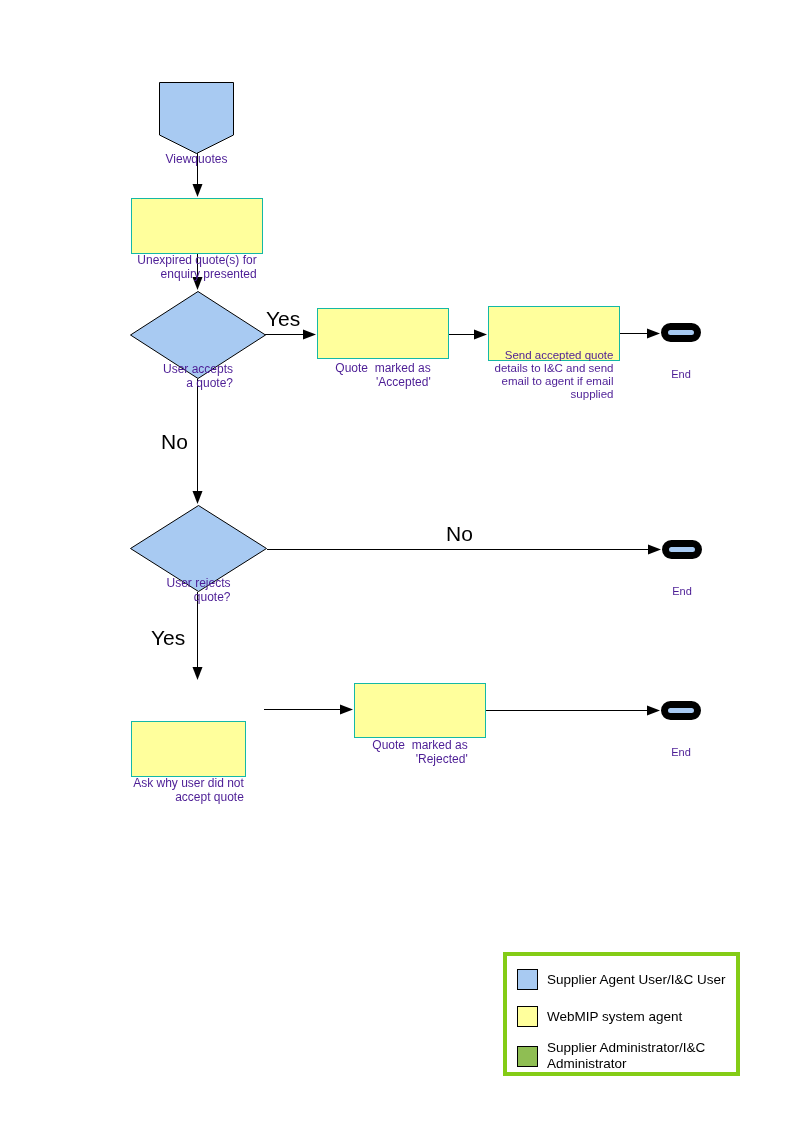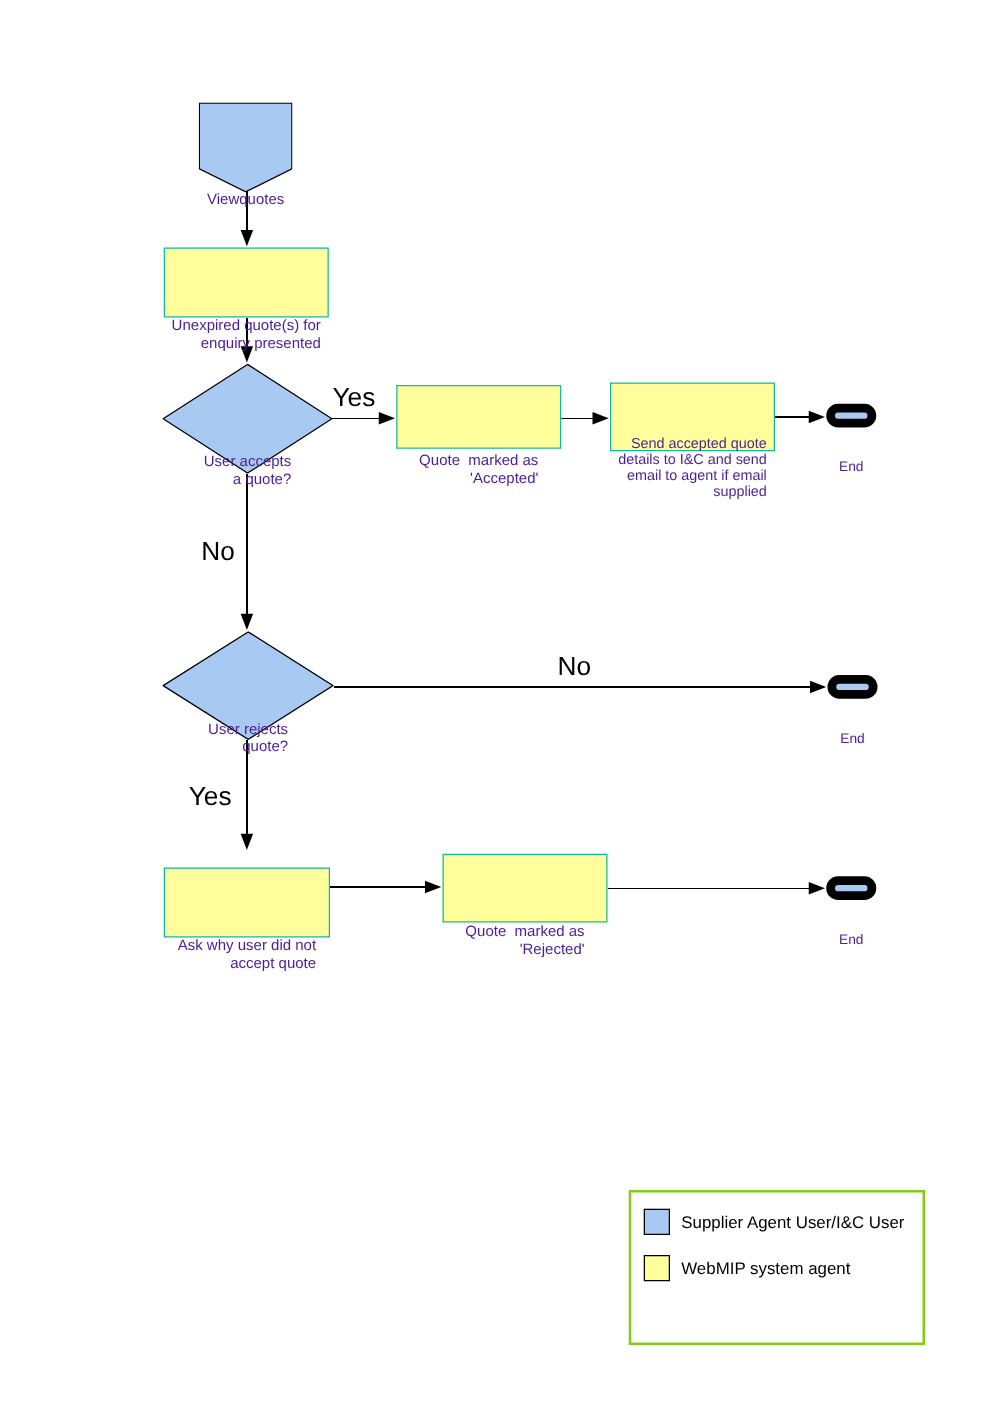--- a/index.html
+++ b/index.html
@@ -38,21 +38,21 @@
     position: absolute;
     font-size: 21px;
     line-height: 28px;
     color: #000000;
     white-space: pre;
   }
   .connectors { position: absolute; left: 0; top: 0; }
   .legend {
     position: absolute;
     left: 503px; top: 952px; width: 237px; height: 124px;
-    border: 2px solid #84cc16;
+    border: 4px solid #84cc16;
     box-sizing: border-box;
     background: #ffffff;
   }
   .legend-row { position: absolute; left: 10px; display: flex; align-items: center; gap: 9px; }
   .legend-swatch {
     width: 21px; height: 21px;
     border: 1px solid #000000;
     box-sizing: border-box;
     flex: 0 0 auto;
   }
@@ -142,21 +142,21 @@
   </div>
 
   <div class="branch-label" style="left:446px; top:520px;">No</div>
 
   <div class="node terminator" style="left:662px; top:540px; width:40px; height:19px;">
     <div class="label">End</div>
   </div>
 
   <div class="branch-label" style="left:151px; top:624px;">Yes</div>
 
-  <div class="node process" style="left:131px; top:694px; width:133px; height:56px;">
+  <div class="node process" style="left:131px; top:721px; width:115px; height:56px;">
     <div class="label">Ask why user did not
 accept quote</div>
   </div>
 
   <div class="node process" style="left:354px; top:683px; width:132px; height:55px;">
     <div class="label">Quote  marked as
 'Rejected'</div>
   </div>
 
   <div class="node terminator" style="left:661px; top:701px; width:40px; height:19px;">
@@ -165,15 +165,20 @@
 
   <div class="legend">
     <div class="legend-row" style="top:13px;">
       <div class="legend-swatch blue"></div>
       <div class="legend-label">Supplier Agent User/I&amp;C User</div>
     </div>
     <div class="legend-row" style="top:50px;">
       <div class="legend-swatch yellow"></div>
       <div class="legend-label">WebMIP system agent</div>
     </div>
+    <div class="legend-row" style="top:84px;">
+      <div class="legend-swatch green"></div>
+      <div class="legend-label">Supplier Administrator/I&amp;C
+Administrator</div>
+    </div>
   </div>
 
 </div>
 
 </body></html>

